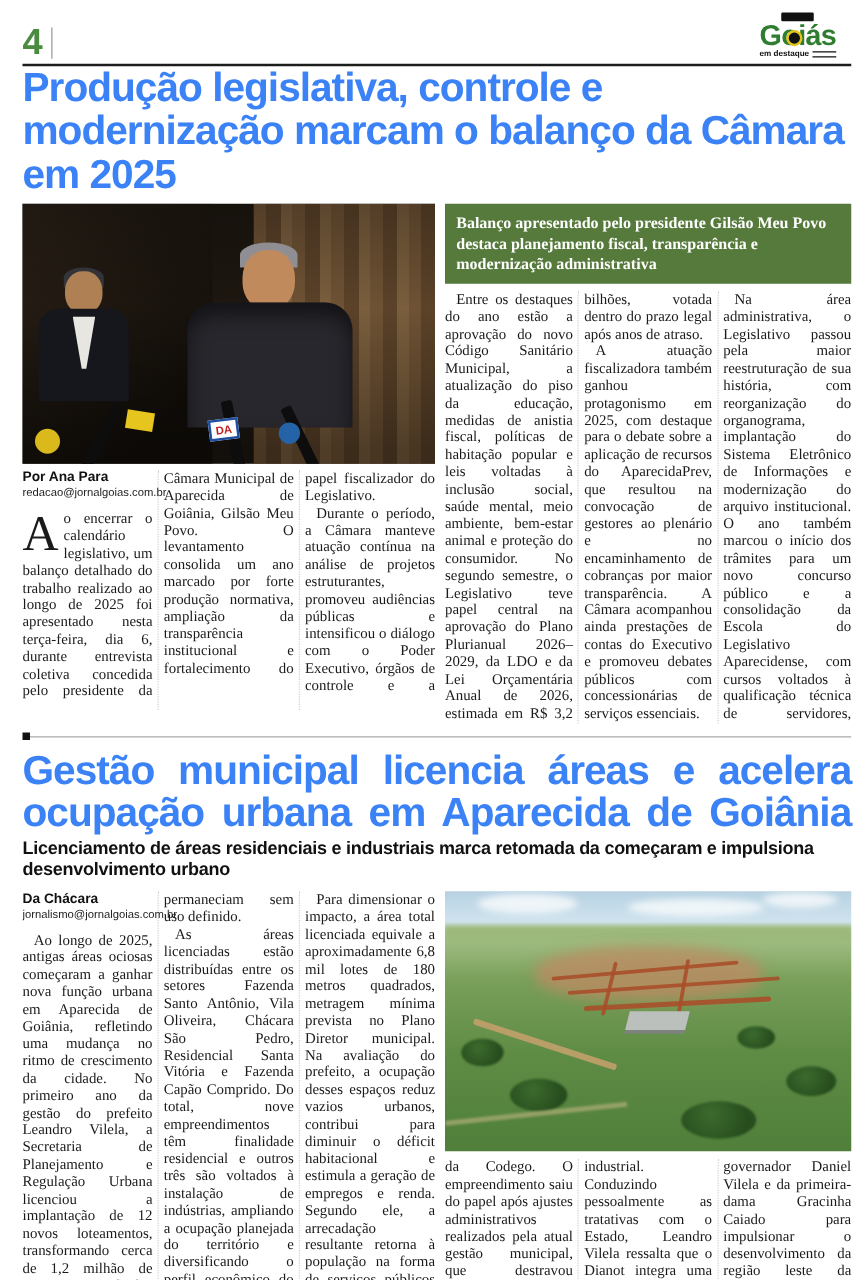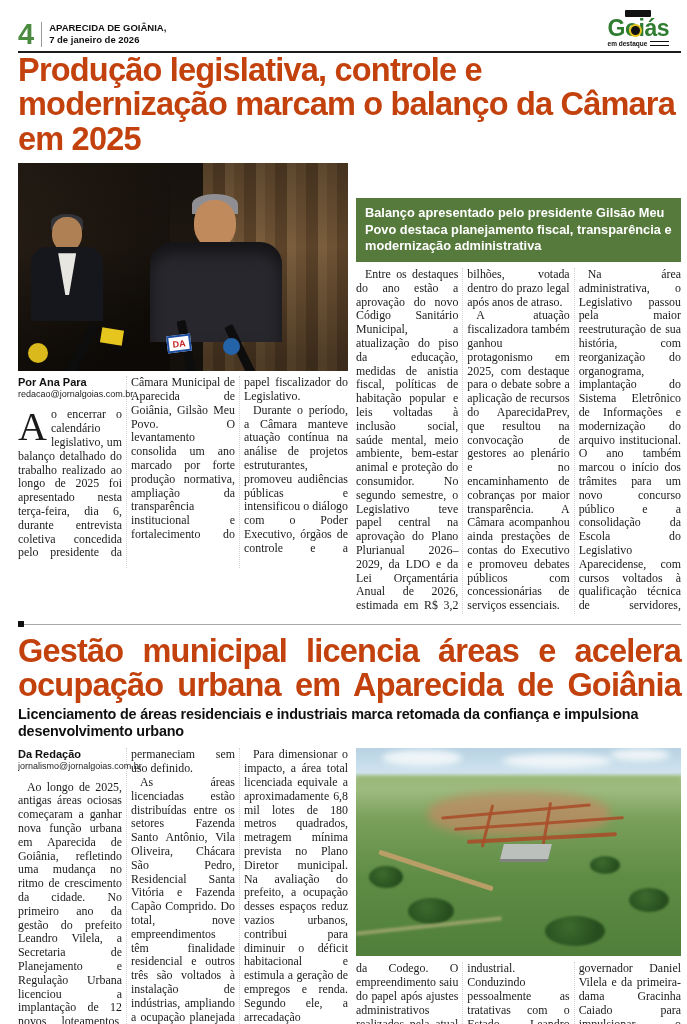--- a/index.html
+++ b/index.html
@@ -21,29 +21,29 @@
   .logo-o-dot { position:absolute; left:21px; top:6px; width:13px; height:13px; border-radius:50%;
                 background:#111; border:2px solid #e4c31d; }
   .logo-tag { display:flex; align-items:center; gap:3px; font-family:"Liberation Sans",sans-serif;
               font-weight:700; font-size:6.5px; color:#111; }
   .logo-tag::after { content:""; flex:1; height:3px; border-top:1px solid #111; border-bottom:1px solid #111; }
 
   
   .kicker { color:#3a7d3c; font-family:"Liberation Sans",sans-serif; font-weight:700; font-size:12px;
             letter-spacing:.3px; margin:6px 0 1px 0; }
   h1, h2 { font-family:"Liberation Sans",sans-serif; font-weight:700; font-size:32.5px; line-height:1.06;
-           letter-spacing:-.8px; color:#c2410c; margin:0; }
+           letter-spacing:-.8px; color:#3b82f6; margin:0; }
   h1 { margin-bottom:7px; }
   h2 { margin:7px 0 3px 0; text-align:justify; text-align-last:justify; }
   .row1 { display:flex; gap:8px; }
   .colL { width:330px; flex:none; }
   .colR { flex:1; min-width:0; display:flex; flex-direction:column; gap:6px; }
 
-  .caption { background:#567a3b; color:#fff; font-family:Liberation Sans, sans-serif; font-weight:700;
-             font-size:12.8px; line-height:1.3; padding:7px 9px;margin-top:35px; }
+  .caption { background:#567a3b; color:#fff; font-family:Liberation Serif, serif; font-weight:700;
+             font-size:12.8px; line-height:1.3; padding:7px 9px; }
 
   .body { font-size:11.9px; line-height:1.16; text-align:justify; column-count:3; column-gap:9px;
           column-fill:auto; column-rule:1px dotted #d2d2d2; overflow:hidden; }
   .body p { margin:0; text-indent:9px; }
   .body p.noind { text-indent:0; }
   .h-a1L { height:192px; margin-top:5px; }
   .h-a1R { height:346px; }
   .h-a2L { height:348px; }
   .h-a2B { height:144px; margin-top:6px; }
 
@@ -106,24 +106,20 @@
 </style>
 </head>
 <body>
 
 <div class="page">
 
   <header class="masthead">
     <div class="m-left">
       <span class="pagenum">4</span>
       <span class="hdiv"></span>
-      <div class="dateline">
-        <div>APARECIDA DE GOIÂNIA,</div>
-        <div>7 de janeiro de 2026</div>
-      </div>
     </div>
     <div class="logo">
       <div class="logo-badge"></div>
       <div class="logo-name">
         <span>Goiás</span>
         <span class="logo-o-dot"></span>
       </div>
       <div class="logo-tag">
         <span>em destaque</span>
       </div>
@@ -181,27 +177,27 @@
       </div>
     </div>
   </section>
 
   <div class="sep">
       <span class="sep-sq"></span>
     </div>
 
   <section>
     <h2>Gestão municipal licencia áreas e acelera ocupação urbana em Aparecida de Goiânia</h2>
-    <div class="subhead">Licenciamento de áreas residenciais e industriais marca retomada da confiança e impulsiona desenvolvimento urbano</div>
+    <div class="subhead">Licenciamento de áreas residenciais e industriais marca retomada da começaram e impulsiona desenvolvimento urbano</div>
 
     <div class="row2">
       <div class="colL2">
         <div class="body h-a2L">
           <div class="byline-block">
-            <div class="byline-author">Da Redação</div>
+            <div class="byline-author">Da Chácara</div>
             <div class="byline-email">jornalismo@jornalgoias.com.br</div>
           </div>
           <p>Ao longo de 2025, antigas áreas ociosas começaram a ganhar nova função urbana em Aparecida de Goiânia, refletindo uma mudança no ritmo de crescimento da cidade. No primeiro ano da gestão do prefeito Leandro Vilela, a Secretaria de Planejamento e Regulação Urbana licenciou a implantação de 12 novos loteamentos, transformando cerca de 1,2 milhão de metros quadrados que antes permaneciam sem uso definido.</p>
           <p>As áreas licenciadas estão distribuídas entre os setores Fazenda Santo Antônio, Vila Oliveira, Chácara São Pedro, Residencial Santa Vitória e Fazenda Capão Comprido. Do total, nove empreendimentos têm finalidade residencial e outros três são voltados à instalação de indústrias, ampliando a ocupação planejada do território e diversificando o perfil econômico do município.</p>
           <p>Para dimensionar o impacto, a área total licenciada equivale a aproximadamente 6,8 mil lotes de 180 metros quadrados, metragem mínima prevista no Plano Diretor municipal. Na avaliação do prefeito, a ocupação desses espaços reduz vazios urbanos, contribui para diminuir o déficit habitacional e estimula a geração de empregos e renda. Segundo ele, a arrecadação resultante retorna à população na forma de serviços públicos e obras estruturantes.</p>
 
         </div>
       </div>
 
       <div class="colR2">

